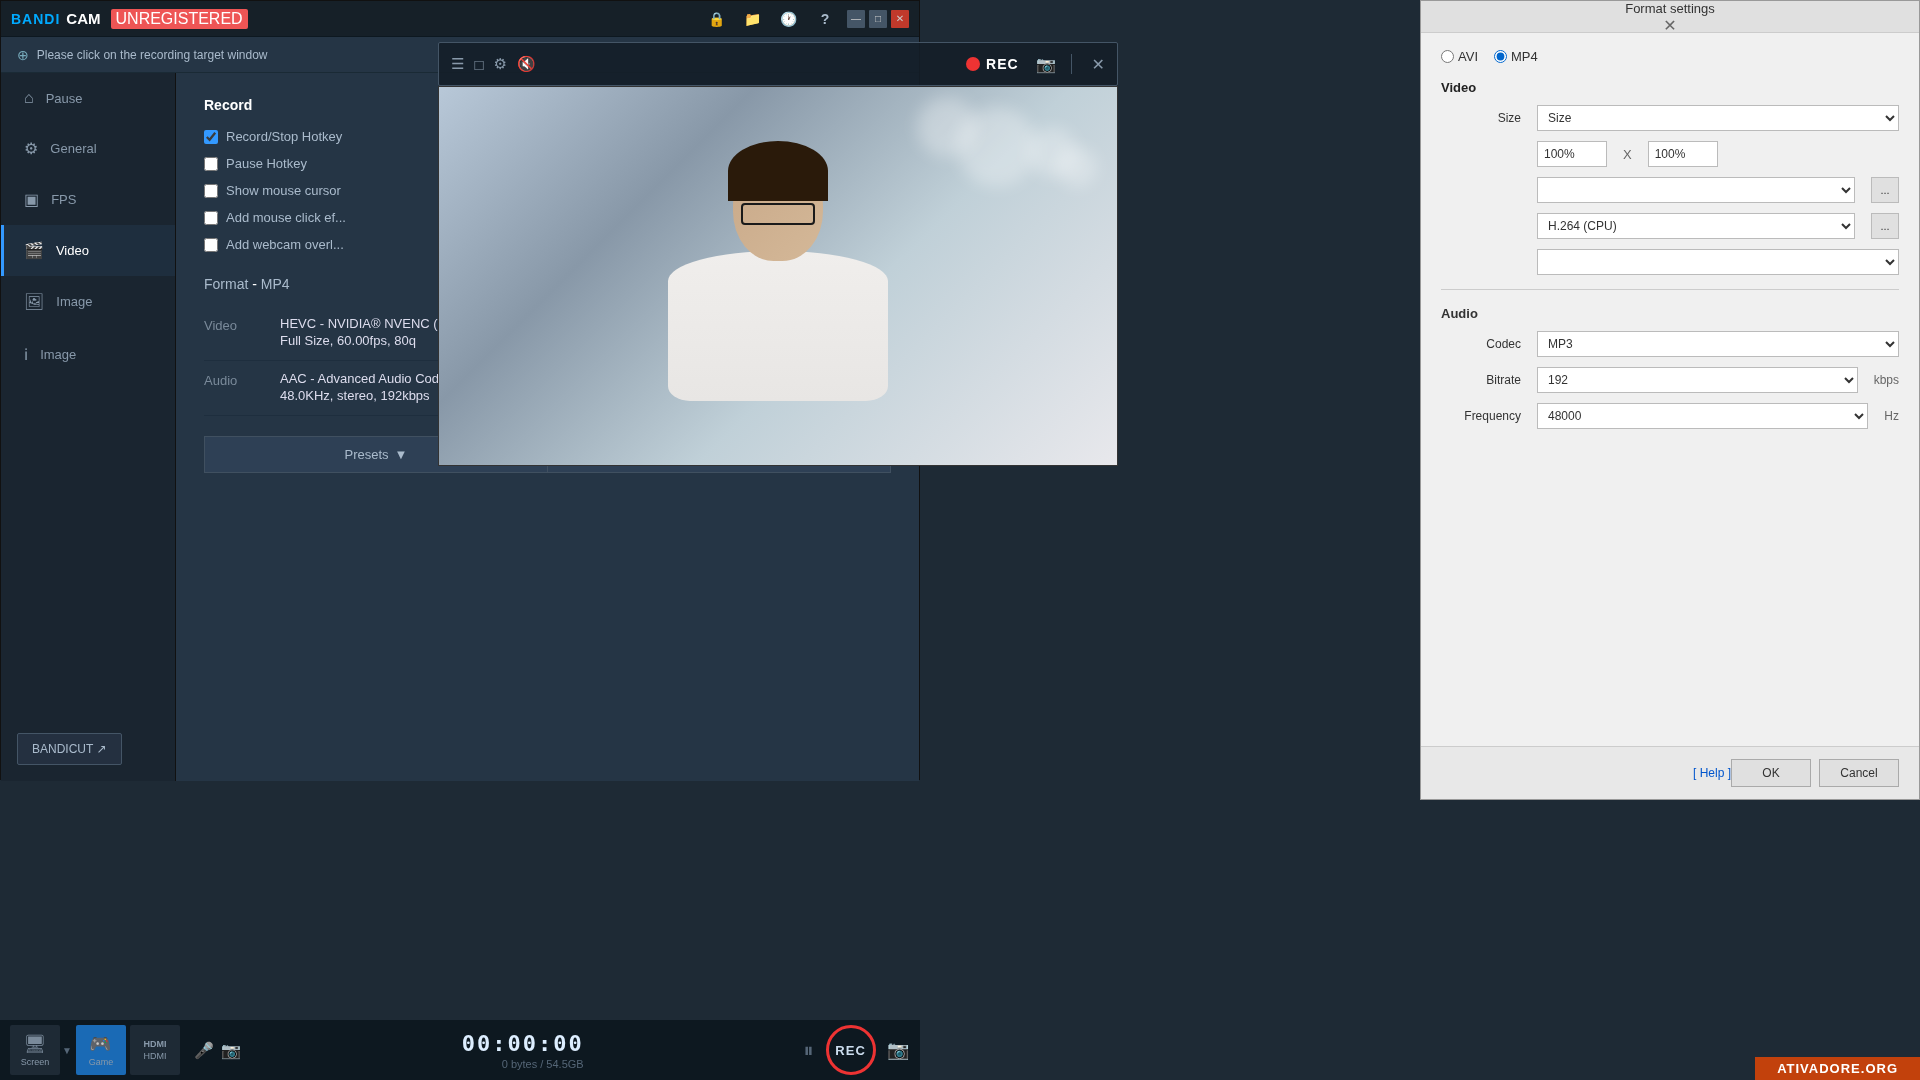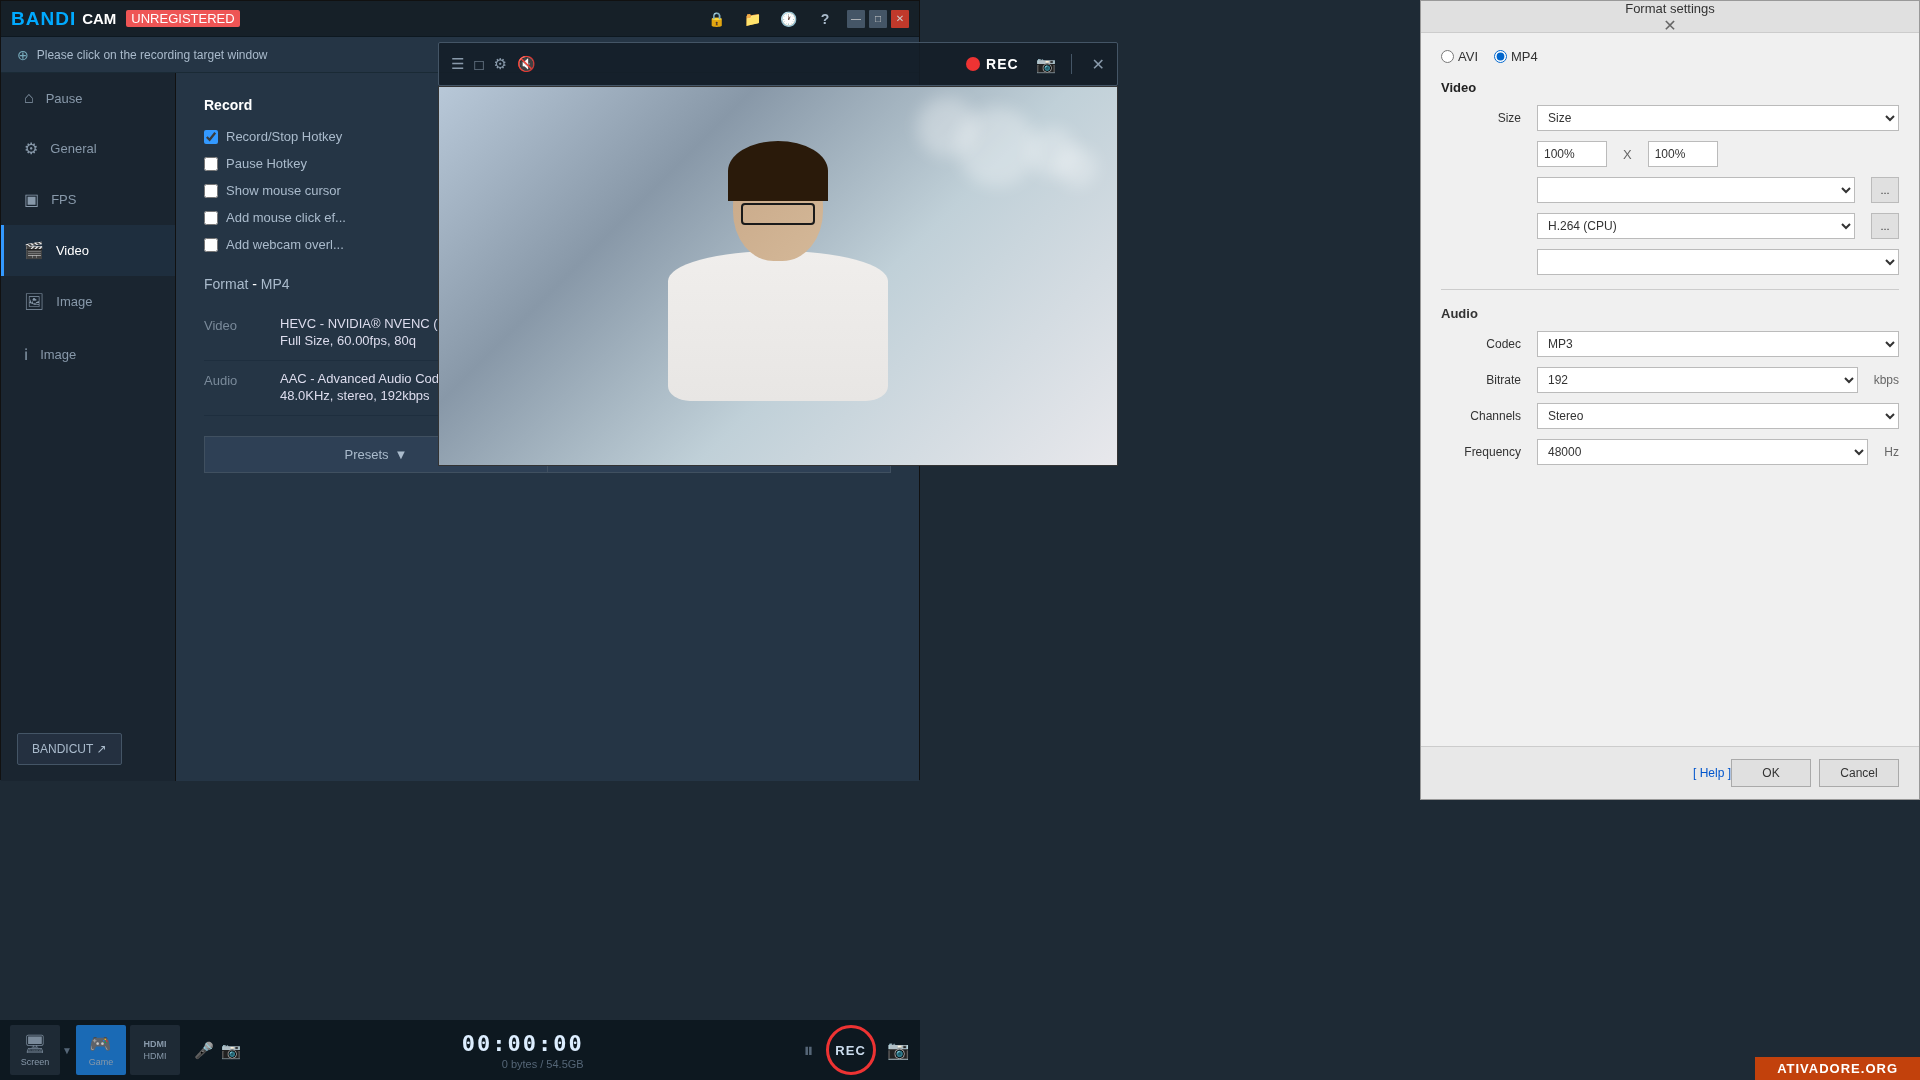--- a/index.html
+++ b/index.html
@@ -32,32 +32,32 @@
       border-bottom: 1px solid #0d1820;
     }
     .title-bar-logo {
       display: flex;
       align-items: center;
       gap: 6px;
     }
     .logo-bandi {
       color: #00aaff;
       font-weight: 900;
-      font-size: 19px;
+      font-size: 14px;
       letter-spacing: 1px;
     }
     .logo-cam {
       color: #ffffff;
       font-weight: 900;
       font-size: 15px;
     }
     .unregistered-badge {
       background: #e55;
       color: white;
-      font-size: 13px;
+      font-size: 16px;
       padding: 1px 5px;
       border-radius: 2px;
       margin-left: 4px;
     }
     .title-bar-icons {
       margin-left: auto;
       display: flex;
       gap: 16px;
       align-items: center;
     }
@@ -768,27 +768,20 @@
         <div class="fs-label">Bitrate</div>
         <select class="fs-select">
           <option>192</option>
           <option>128</option>
           <option>256</option>
           <option>320</option>
         </select>
         <span class="fs-unit">kbps</span>
       </div>
 
-      <div class="fs-row">
-        <div class="fs-label">Channels</div>
-        <select class="fs-select">
-          <option>Stereo</option>
-          <option>Mono</option>
-        </select>
-      </div>
 
       <div class="fs-row">
         <div class="fs-label">Frequency</div>
         <select class="fs-select">
           <option>48000</option>
           <option>44100</option>
           <option>22050</option>
         </select>
         <span class="fs-unit">Hz</span>
       </div>

